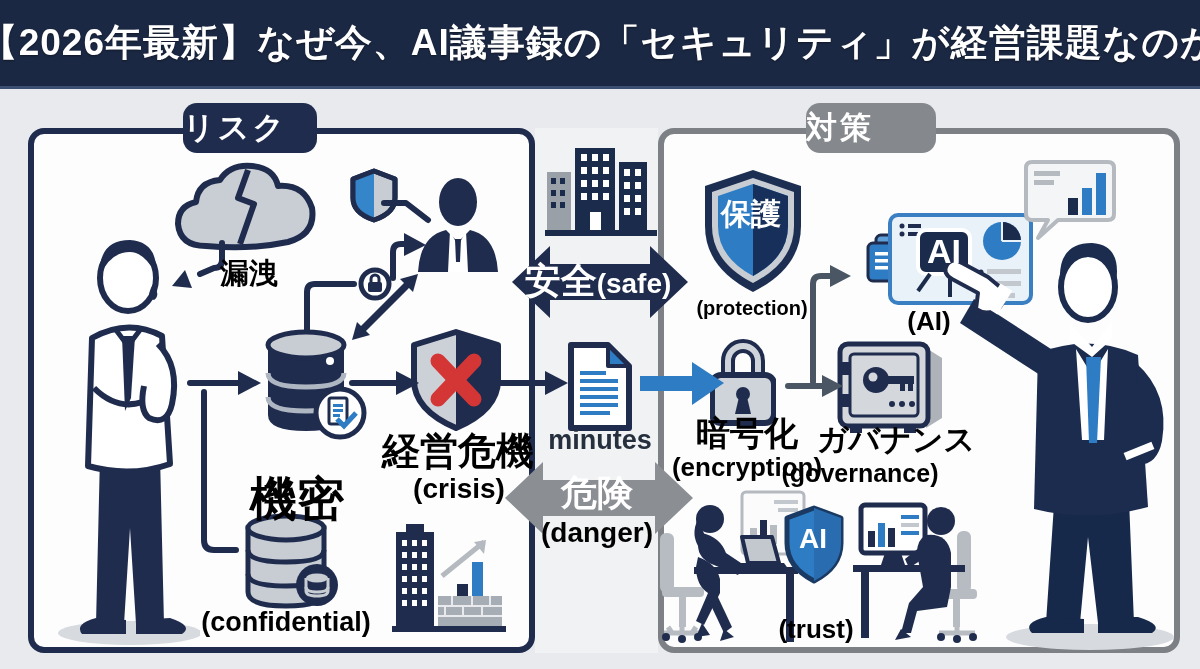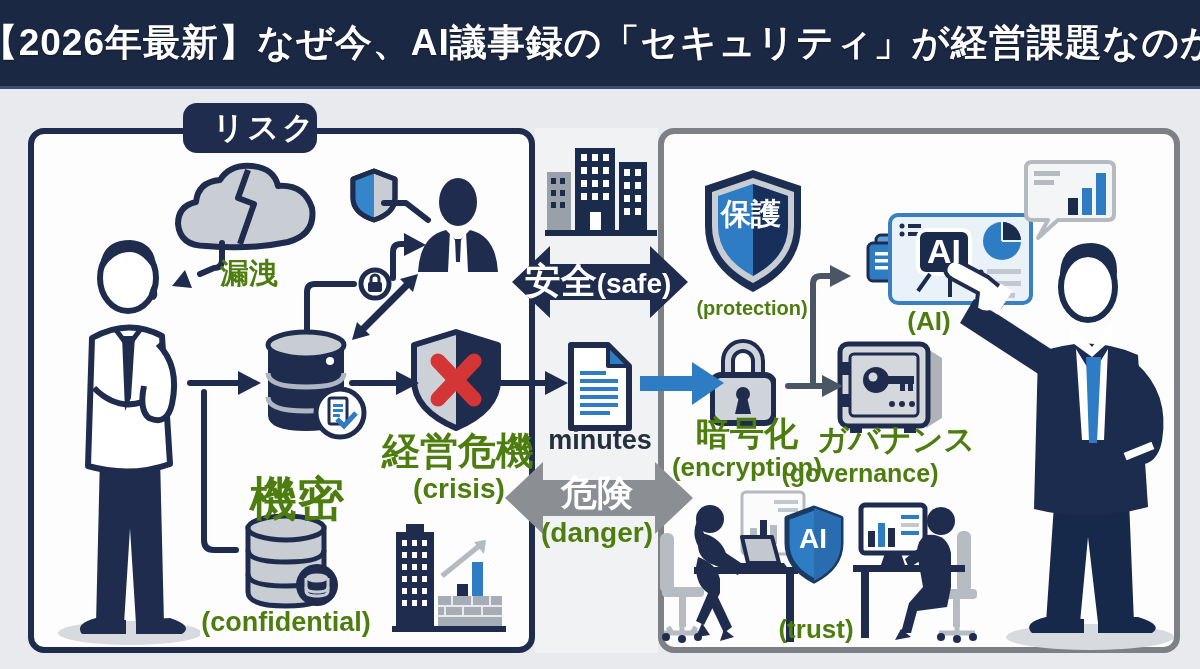--- a/index.html
+++ b/index.html
@@ -4,42 +4,43 @@
 <style>
   html,body{margin:0;padding:0;}
   body{font-family:"Liberation Sans","DejaVu Sans",sans-serif;}
   .stage{position:relative;width:1200px;height:669px;background:#e8eaed;overflow:hidden;}
   .hdr{position:absolute;left:0;top:0;width:1200px;height:86px;background:#1b2843;border-bottom:3px solid #3b4f73;}
   .hdr .title{position:absolute;left:50%;top:50%;transform:translate(-50%,-50%);color:#ffffff;font-size:37px;font-weight:bold;white-space:nowrap;letter-spacing:1px;text-shadow:0 1px 2px rgba(0,0,0,.4);}
   .gap-band{position:absolute;left:535px;top:128px;width:123px;height:525px;background:#f0f2f4;}
   .panel{position:absolute;top:128px;height:513px;background:#fdfdfe;border-radius:16px;}
   .panel.risk{left:28px;width:495px;border:6px solid #1f2c4e;}
   .panel.meas{left:658px;width:510px;border:6px solid #7d8084;}
-  .badge{position:absolute;top:103px;height:50px;border-radius:14px;color:#fff;font-size:31px;font-weight:bold;text-align:right;line-height:50px;letter-spacing:3px;}
+  .badge{position:absolute;top:103px;height:50px;border-radius:14px;color:#fff;font-size:31px;font-weight:bold;text-align:left;line-height:50px;letter-spacing:3px;}
   .badge.risk{left:183px;width:134px;background:#1f2c4e;}
   .badge.meas{left:806px;width:130px;background:#85888c;}
   .icon{position:absolute;}
-  .lbl{position:absolute;font-weight:bold;color:#4d7c0f;white-space:nowrap;transform:translateX(-50%);line-height:1.05;}
+  .lbl{position:absolute;font-weight:bold;color:#000000;white-space:nowrap;transform:translateX(-50%);line-height:1.05;}
   .lbl.white{color:#ffffff;text-align:right;}
   .ovl{position:absolute;left:0;top:0;pointer-events:none;}
 </style>
 </head>
 <body>
 
 <div class="stage">
 
   <div class="hdr">
     <div class="title">【2026年最新】なぜ今、AI議事録の「セキュリティ」が経営課題なのか</div>
   </div>
 
   <div class="gap-band"></div>
 
   <div class="panel risk"></div>
   <div class="panel meas"></div>
   <div class="badge risk">リスク</div>
+  <div class="badge meas">対策</div>
 
   <svg class="icon" style="left:50px;top:228px" width="150" height="420" viewBox="0 0 150 420">
     <ellipse cx="80" cy="405" rx="72" ry="12" fill="#d7dade"></ellipse>
     <path d="M50,228 L46,396 H74 L80,300 L86,396 H114 L110,228 Z" fill="#1f2c4e"></path>
     <path d="M46,390 q-22,6 -14,16 h44 v-14 Z" fill="#1f2c4e"></path>
     <path d="M86,392 v14 h46 q12,-8 -12,-16 Z" fill="#1f2c4e"></path>
     <path d="M42,110 Q78,90 112,108 L120,236 Q80,250 38,238 Z" fill="#fff" stroke="#1f2c4e" stroke-width="6" stroke-linejoin="round"></path>
     <path d="M66,102 L78,118 L90,102" fill="none" stroke="#1f2c4e" stroke-width="5"></path>
     <path d="M72,108 L85,108 L81,170 L75,183 Z" fill="#1f2c4e"></path>
     <path d="M44,160 Q72,188 106,168" fill="none" stroke="#1f2c4e" stroke-width="6"></path>

